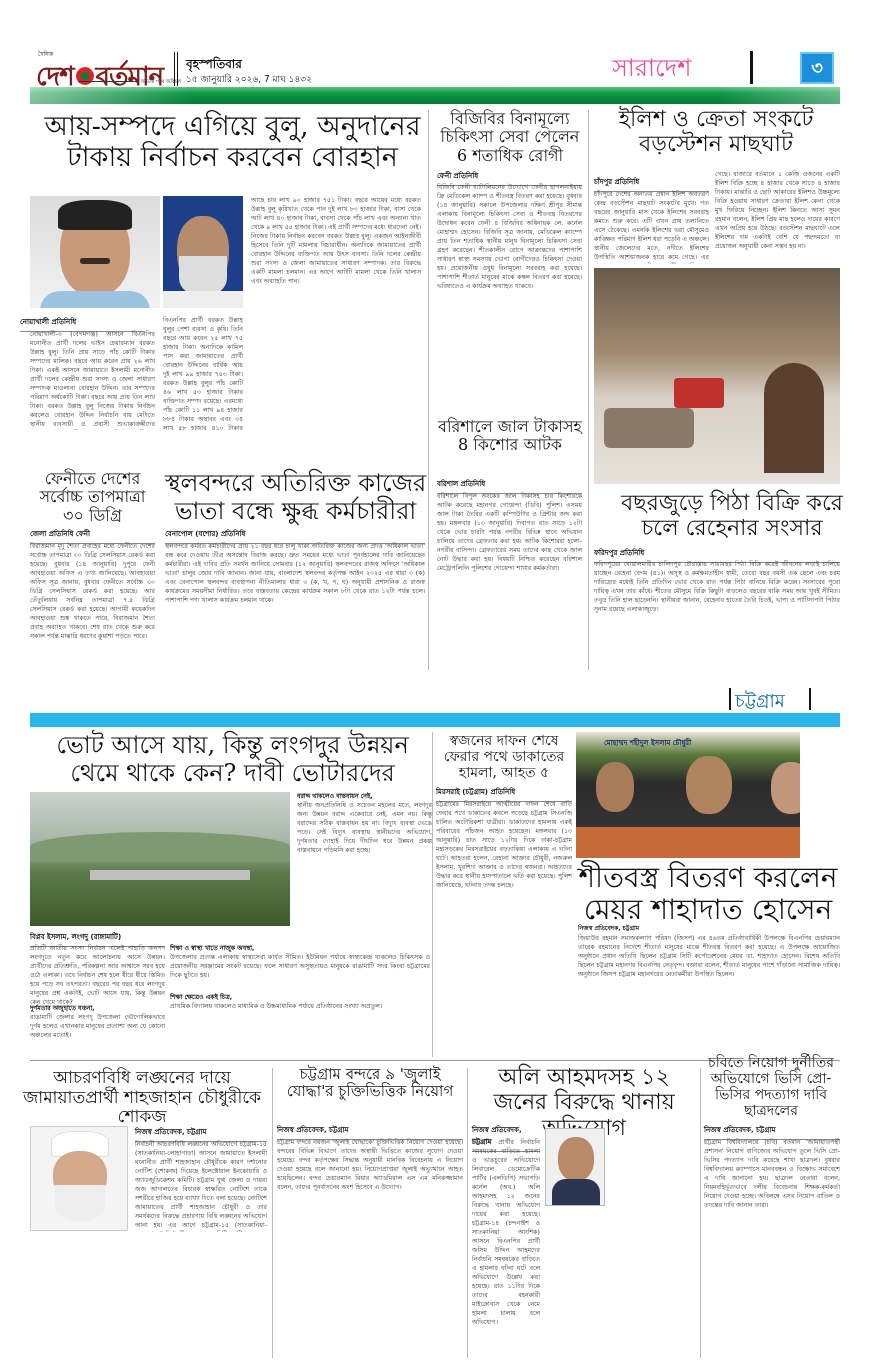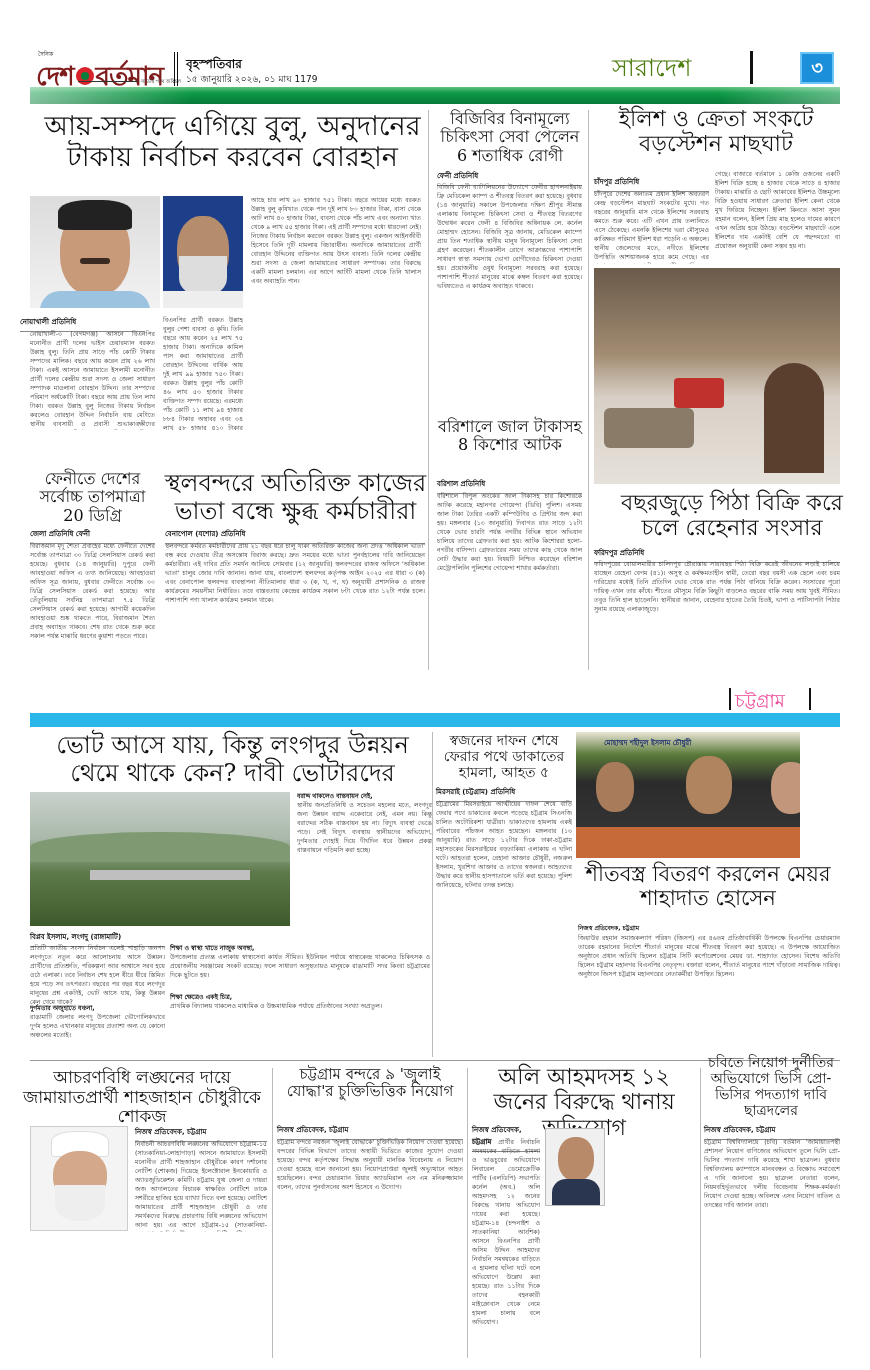--- a/index.html
+++ b/index.html
@@ -8,47 +8,47 @@
 
 .logo-small{left:38px;top:49px;font-size:6px;color:#333}
 .logo{left:36px;top:56px;font-size:26px;font-weight:bold;color:#7f1d1d;letter-spacing:-1px;font-family:"DejaVu Serif",serif}
 .logo .dot{display:inline-block;width:18px;height:18px;border-radius:50%;background:#d8232a;vertical-align:middle;margin:0 2px;position:relative;top:-2px}
 .logo .dot:after{content:"";position:absolute;left:5px;top:5px;width:8px;height:8px;border-radius:50%;background:#0a7d3c}
 .logo-rule{left:78px;top:81px;width:60px;border-top:1px solid #333}
 .logo-tag{left:141px;top:78px;font-size:5px;color:#333}
 .mh-sep{left:174px;top:52px;width:4px;height:34px;border-left:1px solid #111;border-right:1px solid #111}
 .day{left:186px;top:55px;font-size:12px;font-weight:bold}
 .date{left:186px;top:72px;font-size:9px}
-.section{left:612px;top:49px;font-size:24px;color:#4d7c0f}
+.section{left:612px;top:49px;font-size:24px;color:#ec4899}
 .sec-sep{left:750px;top:51px;width:3px;height:33px;background:#111}
 .pageno{left:800px;top:52px;width:34px;height:32px;background:#1c8fdb;border:2px solid #6cc4f5;color:#fff;font-size:18px;font-weight:bold;text-align:center;line-height:28px}
 .greenbar{left:30px;top:87px;width:810px;height:17px;background:linear-gradient(180deg,#5fc27d 0%,#0e9a48 35%,#057a37 100%)}
 .greenbar:before{content:"";position:absolute;left:0;top:0;width:100%;height:100%;background:linear-gradient(90deg,rgba(255,255,255,.5),rgba(255,255,255,0) 20%,rgba(255,255,255,0) 85%,rgba(255,255,255,.35))}
 
 .h{font-family:"DejaVu Serif",serif;color:#111;text-align:center;line-height:1.15}
 .byline{font-size:7px;font-weight:bold;border-bottom:1px solid #888;padding-bottom:3px}
 .body{font-size:6.2px;line-height:1.45;color:#333;text-align:justify;overflow:hidden}
 .photo{background:#999;overflow:hidden}
 .vrule{border-left:1px solid #bbb}
 .hrule{border-top:1px solid #999}
 .bluebar{left:30px;top:713px;width:810px;height:14px;background:#29b6e8}
-.ctg{left:735px;top:687px;font-size:18px;color:#ec4899}
+.ctg{left:735px;top:687px;font-size:18px;color:#0369a1}
 .ctg-l{left:729px;top:688px;width:2px;height:22px;background:#111}
 .ctg-r{left:809px;top:688px;width:2px;height:22px;background:#111}
 </style>
 </head>
 <body>
 
 <div class="abs logo-small">দৈনিক</div>
 <div class="abs logo"><span>দেশ</span><span class="dot"></span><span>বর্তমান</span></div>
 <div class="abs logo-rule"></div>
 <div class="abs logo-tag">সত্যের পথে অবিচল</div>
 <div class="abs mh-sep"></div>
 <div class="abs day">বৃহস্পতিবার</div>
-<div class="abs date">১৫ জানুয়ারি ২০২৬, ০১ মাঘ 1179</div>
+<div class="abs date">১৫ জানুয়ারি ২০২৬, 7 মাঘ ১৪৩২</div>
 <div class="abs section">সারাদেশ</div>
 <div class="abs sec-sep"></div>
 <div class="abs pageno">৩</div>
 <div class="abs greenbar"></div>
 
 <div class="abs h" style="left:30px;top:110px;width:405px;font-size:27px">আয়-সম্পদে এগিয়ে বুলু, অনুদানের টাকায় নির্বাচন করবেন বোরহান</div>
 <div class="abs photo" style="left:30px;top:196px;width:130px;height:112px;background:linear-gradient(180deg,#dcdcdc,#f2f2f2)">
   <div style="position:absolute;left:30px;top:12px;width:70px;height:88px;border-radius:45%;background:#c99a7a"></div>
   <div style="position:absolute;left:28px;top:4px;width:74px;height:30px;border-radius:40% 40% 10% 10%;background:#222"></div>
   <div style="position:absolute;left:50px;top:62px;width:30px;height:6px;background:#3a2a22;border-radius:3px"></div>
@@ -79,21 +79,21 @@
 <div class="abs h" style="left:592px;top:106px;width:248px;font-size:22px">ইলিশ ও ক্রেতা সংকটে বড়স্টেশন মাছঘাট</div>
 <div class="abs byline" style="left:594px;top:176px;width:115px">চাঁদপুর প্রতিনিধি</div>
 <div class="abs body" style="left:594px;top:190px;width:115px;height:74px">চাঁদপুরে দেশের অন্যতম প্রধান ইলিশ অবতরণ কেন্দ্র বড়স্টেশন মাছঘাট সংকটের মুখে। গত বছরের জানুয়ারি মাস থেকে ইলিশের সরবরাহ কমতে শুরু করে। এটি এখন প্রায় তলানিতে এসে ঠেকেছে। এমনকি ইলিশের ভরা মৌসুমেও কাঙ্ক্ষিত পরিমাণ ইলিশ ধরা পড়েনি এ অঞ্চলে। স্থানীয় জেলেদের মতে, নদীতে ইলিশের উপস্থিতি আশঙ্কাজনক হারে কমে গেছে। এর প্রভাব পড়েছে মাছঘাটের ব্যবসায়ী ও শ্রমিকদের জীবিকায়।</div>
 <div class="abs body" style="left:715px;top:170px;width:125px;height:94px">গেছে। বাজারে বর্তমানে ১ কেজি ওজনের একটি ইলিশ বিক্রি হচ্ছে ৪ হাজার থেকে সাড়ে ৪ হাজার টাকায়। মাঝারি ও ছোট আকারের ইলিশও উচ্চমূল্যে বিক্রি হওয়ায় সাধারণ ক্রেতারা ইলিশ কেনা থেকে মুখ ফিরিয়ে নিচ্ছেন। ইলিশ কিনতে আসা সুমন রহমান বলেন, ইলিশ প্রিয় মাছ হলেও দামের কারণে এখন অপ্রিয় হয়ে উঠছে। বড়স্টেশন মাছঘাটে এলে ইলিশের দাম একটাই বেশি যে পছন্দমতো বা প্রয়োজন অনুযায়ী কেনা সম্ভব হয় না।</div>
 <div class="abs photo" style="left:594px;top:268px;width:246px;height:216px;background:linear-gradient(180deg,#6a5a4a 0%,#a28c72 40%,#d8d0c6 60%,#e6e1da 100%)">
   <div style="position:absolute;left:80px;top:110px;width:50px;height:30px;background:#c0302c;border-radius:4px"></div>
   <div style="position:absolute;left:170px;top:95px;width:60px;height:110px;background:#5a3e2e;border-radius:30px 30px 0 0"></div>
   <div style="position:absolute;left:10px;top:140px;width:90px;height:40px;background:#8a7a68;border-radius:6px"></div>
 </div>
 
-<div class="abs h" style="left:30px;top:470px;width:125px;font-size:16px">ফেনীতে দেশের সর্বোচ্চ তাপমাত্রা 20 ডিগ্রি</div>
+<div class="abs h" style="left:30px;top:470px;width:125px;font-size:16px">ফেনীতে দেশের সর্বোচ্চ তাপমাত্রা ৩০ ডিগ্রি</div>
 <div class="abs byline" style="left:30px;top:528px;width:125px">জেলা প্রতিনিধি ফেনী</div>
 <div class="abs body" style="left:30px;top:542px;width:125px;height:135px">বিরাজমান মৃদু শৈত্য প্রবাহের মধ্যে ফেনীতে দেশের সর্বোচ্চ তাপমাত্রা ৩০ ডিগ্রি সেলসিয়াস রেকর্ড করা হয়েছে। বুধবার (১৪ জানুয়ারি) দুপুরে ফেনী আবহাওয়া অফিস এ তথ্য জানিয়েছে। আবহাওয়া অফিস সূত্র জানায়, বুধবার ফেনীতে সর্বোচ্চ ৩০ ডিগ্রি সেলসিয়াস রেকর্ড করা হয়েছে। আর তেঁতুলিয়ায় সর্বনিম্ন তাপমাত্রা ৭.৫ ডিগ্রি সেলসিয়াস রেকর্ড করা হয়েছে। আগামী কয়েকদিন আবহাওয়া শুষ্ক থাকতে পারে, বিরাজমান শৈত্য প্রবাহ অব্যাহত থাকবে। শেষ রাত থেকে শুরু করে সকাল পর্যন্ত মাঝারি ধরণের কুয়াশা পড়তে পারে।</div>
 
 <div class="abs h" style="left:163px;top:470px;width:265px;font-size:24px">স্থলবন্দরে অতিরিক্ত কাজের ভাতা বন্ধে ক্ষুব্ধ কর্মচারীরা</div>
 <div class="abs byline" style="left:165px;top:528px;width:260px">বেনাপোল (যশোর) প্রতিনিধি</div>
 <div class="abs body" style="left:165px;top:542px;width:260px;height:135px">স্থলবন্দরে কর্মরত কর্মচারীদের প্রায় ২১ বছর ধরে চালু থাকা অতিরিক্ত কাজের জন্য প্রদত্ত 'অধিকাল ভাতা' বন্ধ করে দেওয়ায় তীব্র অসন্তোষ বিরাজ করছে। দ্রুত সময়ের মধ্যে ভাতা পুনর্বহালের দাবি জানিয়েছেন কর্মচারীরা। এই দাবির প্রতি সমর্থন জানিয়ে সোমবার (১২ জানুয়ারি) স্থলবন্দরের রাজস্ব অফিসে 'অধিকাল ভাতা' চালুর জোর দাবি জানান। জানা যায়, বাংলাদেশ স্থলবন্দর কর্তৃপক্ষ আইন ২০২৫ এর ধারা ৩ (ক) এবং বেনাপোল স্থলবন্দর ব্যবস্থাপনা নীতিমালার ধারা ৩ (ক, খ, গ, ঘ) অনুযায়ী প্রশাসনিক ও রাজস্ব কার্যক্রমের সময়সীমা নির্ধারিত। তবে বাস্তবতায় কেন্দ্রের কার্যক্রম সকাল ৮টা থেকে রাত ১২টা পর্যন্ত চলে। পাশাপাশি পণ্য খালাস কার্যক্রম চলমান থাকে।</div>
 
 <div class="abs h" style="left:608px;top:490px;width:248px;font-size:22px">বছরজুড়ে পিঠা বিক্রি করে চলে রেহেনার সংসার</div>
 <div class="abs byline" style="left:594px;top:547px;width:246px">ফরিদপুর প্রতিনিধি</div>
 <div class="abs body" style="left:594px;top:560px;width:246px;height:115px">ফরিদপুরের বোয়ালমারীর চালিদপুর চৌরাস্তায় সারাবছর পিঠা বিক্রি করেই জীবনের লড়াই চালিয়ে যাচ্ছেন রেহেনা বেগম (৪১)। অসুস্থ ও কর্মক্ষমতাহীন স্বামী, তেরো বছর বয়সী এক ছেলে এবং চরম দারিদ্র্যের মধ্যেই তিনি প্রতিদিন ভোর থেকে রাত পর্যন্ত পিঠা বানিয়ে বিক্রি করেন। সংসারের পুরো দায়িত্ব এখন তার কাঁধে। শীতের মৌসুমে বিক্রি কিছুটা বাড়লেও বছরের বাকি সময় আয় খুবই সীমিত। তবুও তিনি হাল ছাড়েননি। স্থানীয়রা জানান, রেহেনার হাতের তৈরি চিতই, ভাপা ও পাটিসাপটা পিঠার সুনাম রয়েছে এলাকাজুড়ে।</div>
@@ -125,21 +125,21 @@
 <div class="abs byline" style="left:436px;top:786px;width:136px">মিরসরাই (চট্টগ্রাম) প্রতিনিধি</div>
 <div class="abs body" style="left:436px;top:800px;width:136px;height:250px">চট্টগ্রামের মিরসরাইয়ে আত্মীয়ের দাফন শেষে বাড়ি ফেরার পথে ডাকাতের কবলে পড়েছে চট্টগ্রাম সিএনজি চালিত অটোরিকশা যাত্রীরা। ডাকাতদের হামলায় একই পরিবারের পাঁচজন আহত হয়েছেন। মঙ্গলবার (১৩ জানুয়ারি) রাত সাড়ে ১২টার দিকে ঢাকা-চট্টগ্রাম মহাসড়কের মিরসরাইয়ের বড়তাকিয়া এলাকায় এ ঘটনা ঘটে। আহতরা হলেন, রেহানা আক্তার চৌধুরী, নজরুল ইসলাম, খুরশিদা আক্তার ও তাদের স্বজনরা। আহতদের উদ্ধার করে স্থানীয় হাসপাতালে ভর্তি করা হয়েছে। পুলিশ জানিয়েছে, ঘটনার তদন্ত চলছে।</div>
 
 <div class="abs photo" style="left:576px;top:732px;width:224px;height:126px;background:linear-gradient(180deg,#e9e5d4 0%,#5a7a3a 18%,#2b2b2b 40%,#3a3a3a 100%)">
   <div class="abs" style="left:28px;top:5px;font-size:7px;color:#1d2d6b;font-weight:bold">মোহাম্মদ শহীদুল ইসলাম চৌধুরী</div>
   <div style="position:absolute;left:110px;top:24px;width:46px;height:58px;border-radius:45%;background:#b0845e"></div>
   <div style="position:absolute;left:195px;top:30px;width:40px;height:52px;border-radius:45%;background:#c1967a"></div>
   <div style="position:absolute;left:20px;top:30px;width:38px;height:50px;border-radius:45%;background:#a87b5a"></div>
   <div style="position:absolute;left:0;top:95px;width:264px;height:31px;background:#c76a3a"></div>
 </div>
-<div class="abs h" style="left:576px;top:862px;width:264px;font-size:21px">শীতবস্ত্র বিতরণ করলেন মেয়র শাহাদাত হোসেন</div>
+<div class="abs h" style="left:576px;top:862px;width:264px;font-size:28px">শীতবস্ত্র বিতরণ করলেন মেয়র শাহাদাত হোসেন</div>
 <div class="abs" style="left:578px;top:923px;font-size:6px;font-weight:bold">নিজস্ব প্রতিবেদক, চট্টগ্রাম</div>
 <div class="abs body" style="left:578px;top:934px;width:262px;height:118px">জিয়াউর রহমান সমাজকল্যাণ পরিষদ (জিসপ) এর ৪৬তম প্রতিষ্ঠাবার্ষিকী উপলক্ষে বিএনপির চেয়ারম্যান তারেক রহমানের নির্দেশে শীতার্ত মানুষের মাঝে শীতবস্ত্র বিতরণ করা হয়েছে। এ উপলক্ষে আয়োজিত অনুষ্ঠানে প্রধান অতিথি ছিলেন চট্টগ্রাম সিটি কর্পোরেশনের মেয়র ডা. শাহাদাত হোসেন। বিশেষ অতিথি ছিলেন চট্টগ্রাম মহানগর বিএনপির নেতৃবৃন্দ। বক্তারা বলেন, শীতার্ত মানুষের পাশে দাঁড়ানো সামাজিক দায়িত্ব। অনুষ্ঠানে জিসপ চট্টগ্রাম মহানগরের নেতাকর্মীরা উপস্থিত ছিলেন।</div>
 
 <div class="abs hrule" style="left:30px;top:1060px;width:810px"></div>
 
 <div class="abs h" style="left:22px;top:1068px;width:240px;font-size:17px">আচরণবিধি লঙ্ঘনের দায়ে জামায়াতপ্রার্থী শাহজাহান চৌধুরীকে শোকজ</div>
 <div class="abs photo" style="left:30px;top:1126px;width:98px;height:105px;background:#f4f4f4;border:1px solid #ccc">
   <div style="position:absolute;left:20px;top:4px;width:58px;height:26px;border-radius:40% 40% 10% 10%;background:#fff;border:1px solid #ddd"></div>
   <div style="position:absolute;left:22px;top:24px;width:54px;height:50px;border-radius:45%;background:#d4a88a"></div>
   <div style="position:absolute;left:24px;top:58px;width:50px;height:36px;border-radius:0 0 45% 45%;background:#eee"></div>

